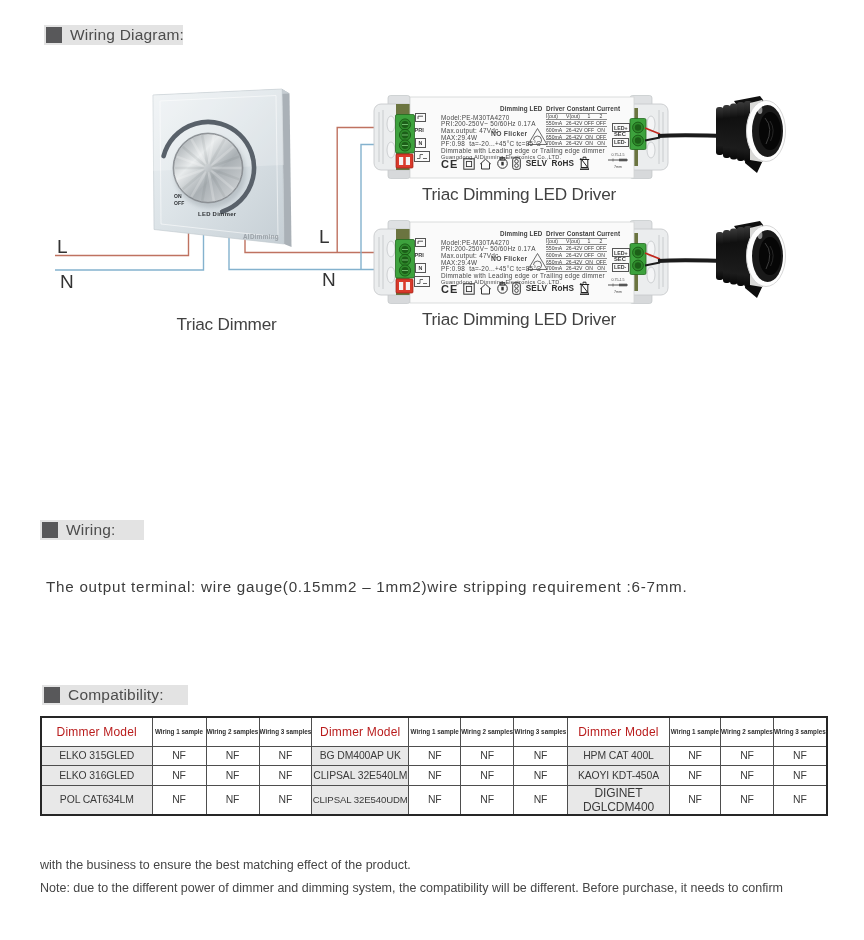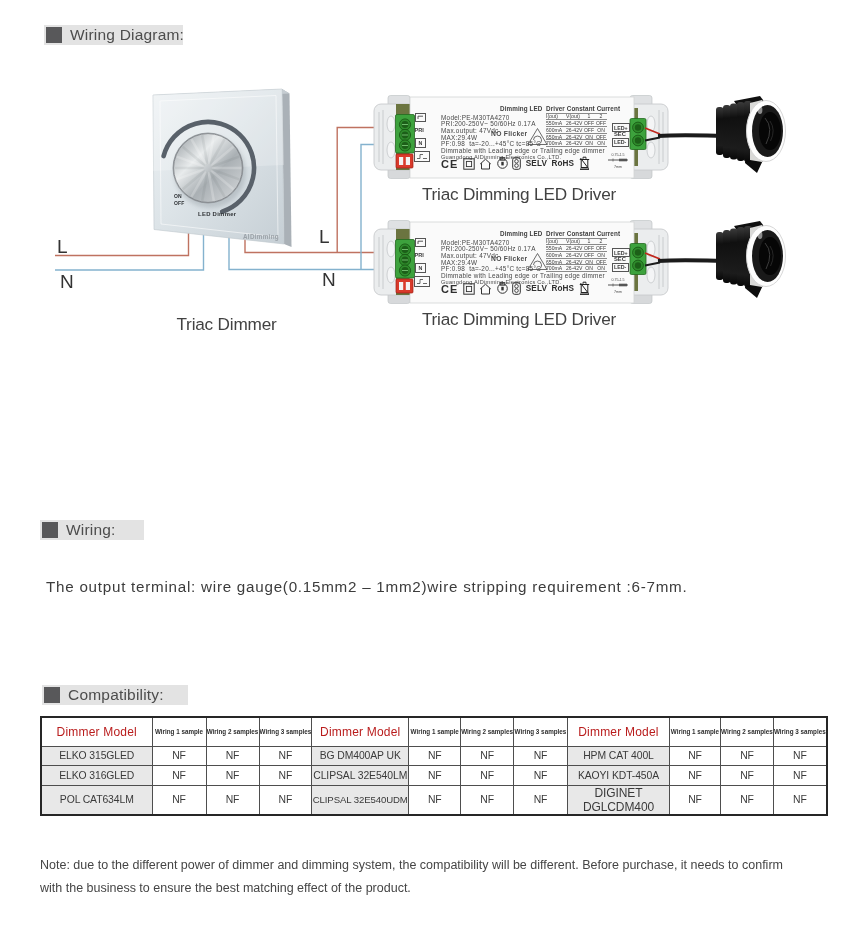--- a/index.html
+++ b/index.html
@@ -504,17 +504,17 @@
           <td>NF</td>
       <td class="shade" style="font-size:12px">DIGINET DGLCDM400</td>
           <td>NF</td>
           <td>NF</td>
           <td>NF</td>
     </tr>
   </tbody>
     </table>
 
   <div class="abs" style="left:40px;top:853.5px;font-size:12.5px;line-height:23.5px;color:#454545">
+    <div>with the business to ensure the best matching effect of the product.</div>
     <div>Note: due to the different power of dimmer and dimming system, the compatibility will be different. Before purchase, it needs to confirm</div>
-    <div>with the business to ensure the best matching effect of the product.</div>
   </div>
 
 </div>
 
 </body></html>

